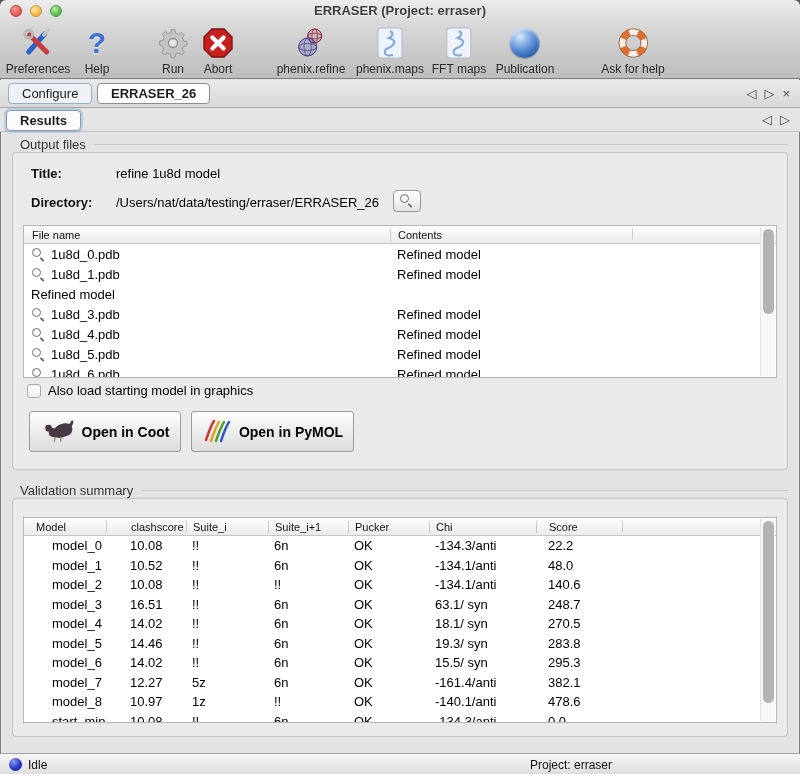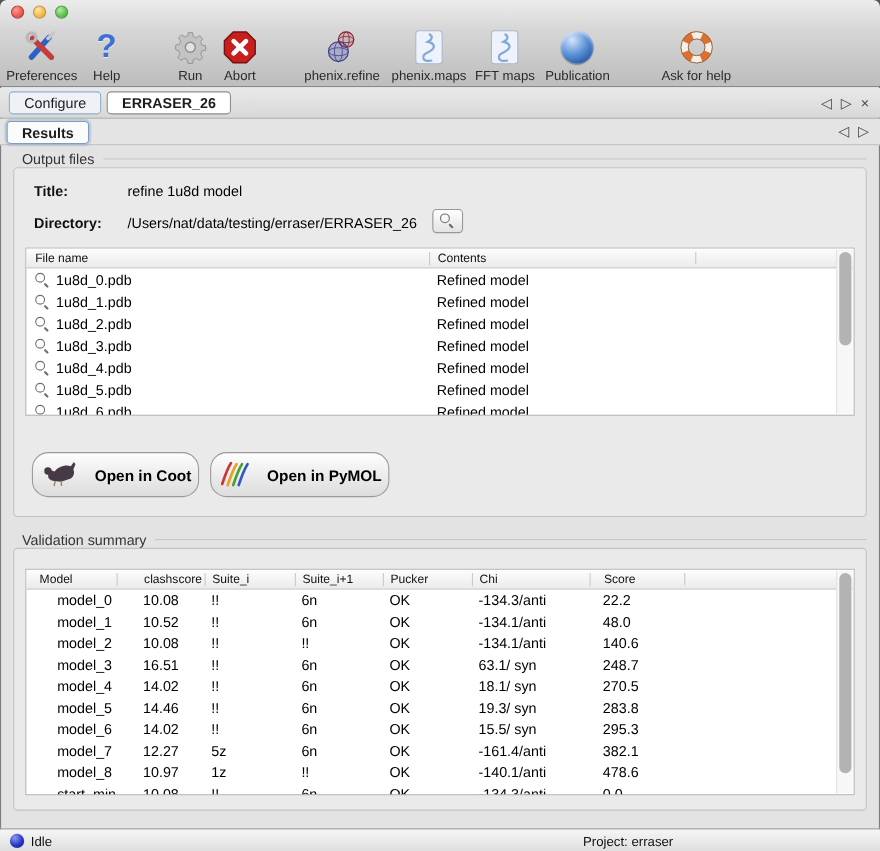--- a/index.html
+++ b/index.html
@@ -90,23 +90,23 @@
   .vhead::after{content:"";position:absolute;left:598px;top:3px;bottom:3px;width:1px;background:#c9c9c9;}
   .vhead .c0{padding-left:12px;}
   .vscroll{position:absolute;top:1px;right:1px;bottom:1px;width:15px;
     background:#f7f7f7;border-left:1px solid #e3e3e3;}
   .vthumb{position:absolute;left:2px;top:2px;width:11px;border-radius:6px;background:#b3b3b3;}
   
   .checkbox-row{position:absolute;left:14px;top:230px;display:flex;align-items:center;}
   .checkbox{width:14px;height:14px;border:1px solid #a9a9a9;border-radius:3px;
     background:linear-gradient(#ffffff,#f1f1f1);box-shadow:inset 0 1px 1px rgba(0,0,0,.06);}
   .cb-label{font-size:13px;color:#000;margin-left:7px;}
-  .open-btn{position:absolute;top:258px;height:41px;border:1px solid #9b9b9b;border-radius:15px;
+  .open-btn{position:absolute;top:258px;height:41px;border:1px solid #9b9b9b;border-radius:3px;
     background:linear-gradient(#fefefe,#e9e9e9 60%,#dddddd);
-    display:flex;align-items:center;justify-content:space-between;gap:7px;
+    display:flex;align-items:center;justify-content:center;gap:7px;
     font-family:"Liberation Sans","DejaVu Sans",sans-serif;font-size:14px;font-weight:bold;color:#000;}
   .open-btn.coot{left:16px;width:152px;}
   .open-btn.pymol{left:178px;width:163px;}
   
   .statusbar{position:absolute;left:0;top:753px;width:800px;height:21px;
     background:linear-gradient(#f6f6f6,#dedede);border-top:1px solid #a2a2a2;}
   .status-sphere{position:absolute;left:9px;top:4px;width:13px;height:13px;border-radius:50%;
     background:radial-gradient(circle at 35% 28%,#8a9af2,#2a35c8 55%,#141a7a);}
   .status-text{position:absolute;left:28px;top:4px;font-size:12px;color:#111;}
   .project-text{position:absolute;left:530px;top:4px;font-size:12px;color:#111;}
@@ -116,20 +116,21 @@
 
 <div class="window">
 
   <div class="header">
     <div class="titlebar">
       <div class="lights">
         <span class="light red"></span>
         <span class="light yellow"></span>
         <span class="light green"></span>
       </div>
+      <div class="title">ERRASER (Project: erraser)</div>
     </div>
     <div class="toolbar">
 
       <div class="tb-item" style="left:38px">
         <span class="tb-icon">
           <svg width="32" height="32" viewBox="0 0 32 32">
             <line x1="7" y1="25" x2="23" y2="7" stroke="#2a62c9" stroke-width="5" stroke-linecap="round"></line>
             <line x1="22" y1="8" x2="27" y2="3" stroke="#c8c8c8" stroke-width="3.5" stroke-linecap="round"></line>
             <line x1="8" y1="8" x2="25" y2="25" stroke="#c43c3c" stroke-width="5" stroke-linecap="round"></line>
             <circle cx="7" cy="7" r="4" fill="none" stroke="#b9b9b9" stroke-width="3"></circle>
@@ -269,21 +270,20 @@
       <div class="tbody">
           <div class="frow">
             <span class="cell c0"><span class="mag"></span>1u8d_0.pdb</span>
             <span class="cell c1">Refined model</span>
           </div>
           <div class="frow">
             <span class="cell c0"><span class="mag"></span>1u8d_1.pdb</span>
             <span class="cell c1">Refined model</span>
           </div>
           <div class="frow">
-            <span class="cell c0"><span class="mag"></span>1u8d_2.pdb</span>
             <span class="cell c1">Refined model</span>
           </div>
           <div class="frow">
             <span class="cell c0"><span class="mag"></span>1u8d_3.pdb</span>
             <span class="cell c1">Refined model</span>
           </div>
           <div class="frow">
             <span class="cell c0"><span class="mag"></span>1u8d_4.pdb</span>
             <span class="cell c1">Refined model</span>
           </div>
@@ -294,20 +294,24 @@
           <div class="frow">
             <span class="cell c0"><span class="mag"></span>1u8d_6.pdb</span>
             <span class="cell c1">Refined model</span>
           </div>
         </div>
       <div class="vscroll">
         <div class="vthumb" style="height:57%"></div>
       </div>
     </div>
 
+    <div class="checkbox-row">
+      <span class="checkbox"></span>
+      <span class="cb-label">Also load starting model in graphics</span>
+    </div>
 
     <button class="open-btn coot">
       <span class="btn-icon">
         <svg width="34" height="25" viewBox="0 0 36 26">
           <path d="M30 6l3-4 1.5 2-2 5c1.5 3 .5 7-3 9l-9 3-8-1c-3-1-5-3-4-6l-4-3 4-2 6 2c3-4 10-7 15.5-5z" fill="#453a46"></path>
           <circle cx="8" cy="10.5" r="3.6" fill="#453a46"></circle>
           <path d="M4.5 10l-4.5 1 4.5 2z" fill="#e9e5db"></path>
           <path d="M15 20l-1 5M21 20v5" stroke="#9a8a5a" stroke-width="1.4" fill="none"></path>
         </svg>
       </span>

